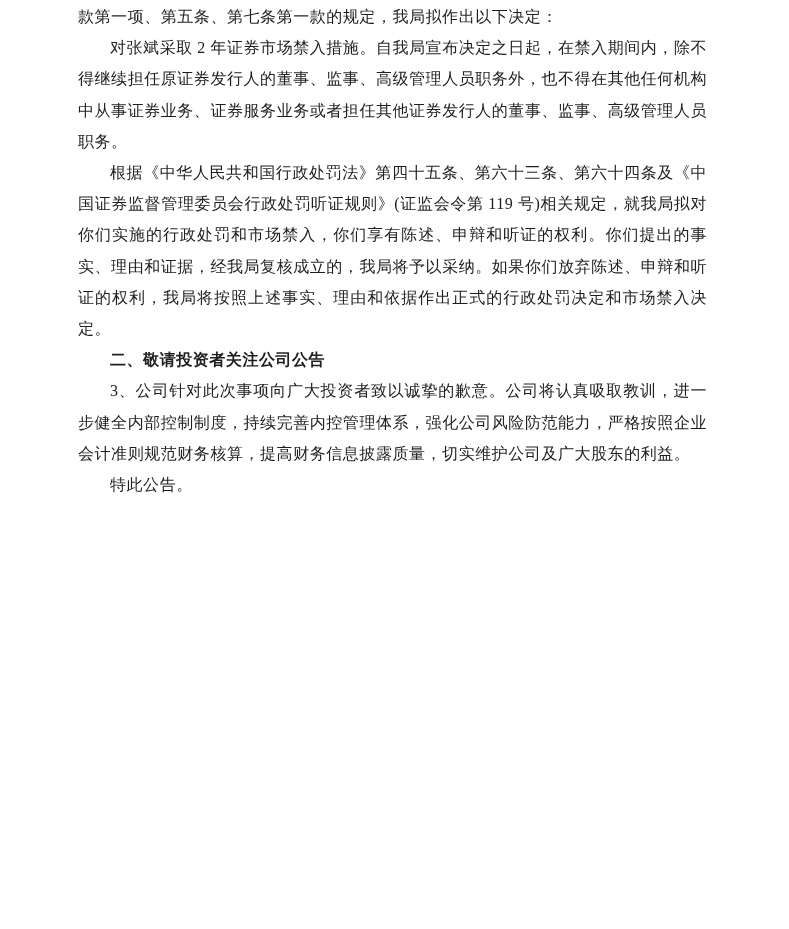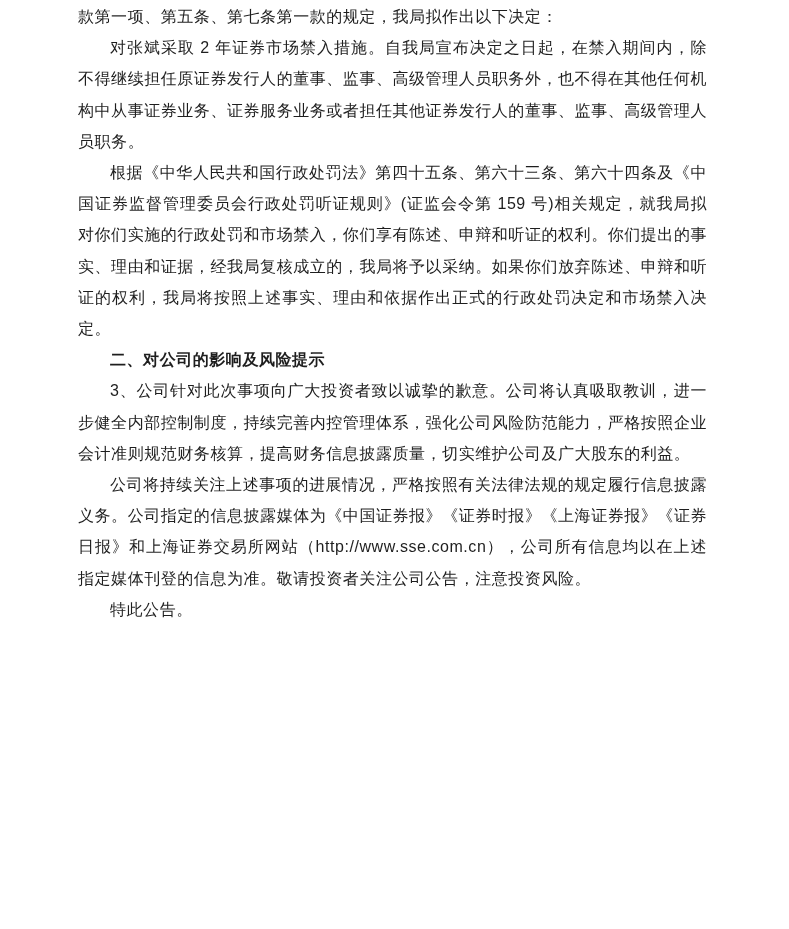--- a/index.html
+++ b/index.html
@@ -10,21 +10,21 @@
   body {
     width: 789px;
     height: 929px;
     overflow: hidden;
   }
   .page {
     box-sizing: border-box;
     width: 789px;
     height: 929px;
     padding: 1px 82px 11px 78px;
-    font-family: Liberation Sans, sans-serif;
+    font-family: Liberation Serif, serif;
     font-size: 16px;
     line-height: 31.2px;
     letter-spacing: 0.55px;
     color: #1e1e1e;
     text-align: justify;
   }
   .page p {
     margin: 0;
     padding: 0;
   }
@@ -34,18 +34,17 @@
   .heading {
     font-weight: bold;
   }
 </style>
 </head>
 <body>
 
 <div class="page">
   <p>款第一项、第五条、第七条第一款的规定，我局拟作出以下决定：</p>
   <p class="indent">对张斌采取 2 年证券市场禁入措施。自我局宣布决定之日起，在禁入期间内，除不得继续担任原证券发行人的董事、监事、高级管理人员职务外，也不得在其他任何机构中从事证券业务、证券服务业务或者担任其他证券发行人的董事、监事、高级管理人员职务。</p>
-  <p class="indent">根据《中华人民共和国行政处罚法》第四十五条、第六十三条、第六十四条及《中国证券监督管理委员会行政处罚听证规则》(证监会令第 159 号)相关规定，就我局拟对你们实施的行政处罚和市场禁入，你们享有陈述、申辩和听证的权利。你们提出的事实、理由和证据，经我局复核成立的，我局将予以采纳。如果你们放弃陈述、申辩和听证的权利，我局将按照上述事实、理由和依据作出正式的行政处罚决定和市场禁入决定。</p>
-  <p class="indent heading">二、对公司的影响及风险提示</p>
+  <p class="indent">根据《中华人民共和国行政处罚法》第四十五条、第六十三条、第六十四条及《中国证券监督管理委员会行政处罚听证规则》(证监会令第 119 号)相关规定，就我局拟对你们实施的行政处罚和市场禁入，你们享有陈述、申辩和听证的权利。你们提出的事实、理由和证据，经我局复核成立的，我局将予以采纳。如果你们放弃陈述、申辩和听证的权利，我局将按照上述事实、理由和依据作出正式的行政处罚决定和市场禁入决定。</p>
+  <p class="indent heading">二、敬请投资者关注公司公告</p>
   <p class="indent">3、公司针对此次事项向广大投资者致以诚挚的歉意。公司将认真吸取教训，进一步健全内部控制制度，持续完善内控管理体系，强化公司风险防范能力，严格按照企业会计准则规范财务核算，提高财务信息披露质量，切实维护公司及广大股东的利益。</p>
-  <p class="indent">公司将持续关注上述事项的进展情况，严格按照有关法律法规的规定履行信息披露义务。公司指定的信息披露媒体为《中国证券报》《证券时报》《上海证券报》《证券日报》和上海证券交易所网站（http://www.sse.com.cn），公司所有信息均以在上述指定媒体刊登的信息为准。敬请投资者关注公司公告，注意投资风险。</p>
   <p class="indent">特此公告。</p>
 </div>
 
 </body></html>

